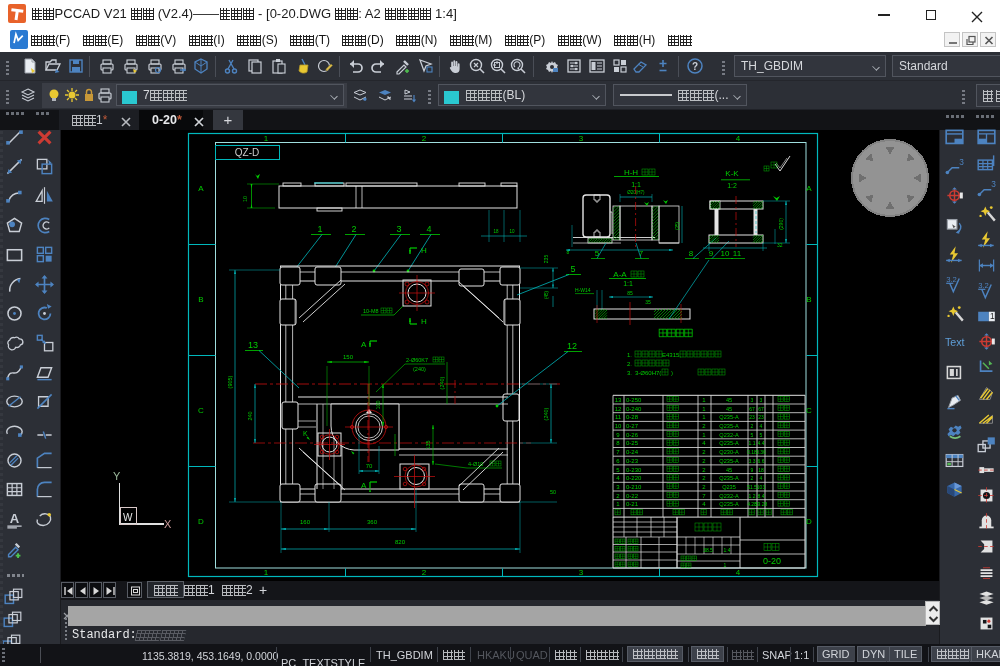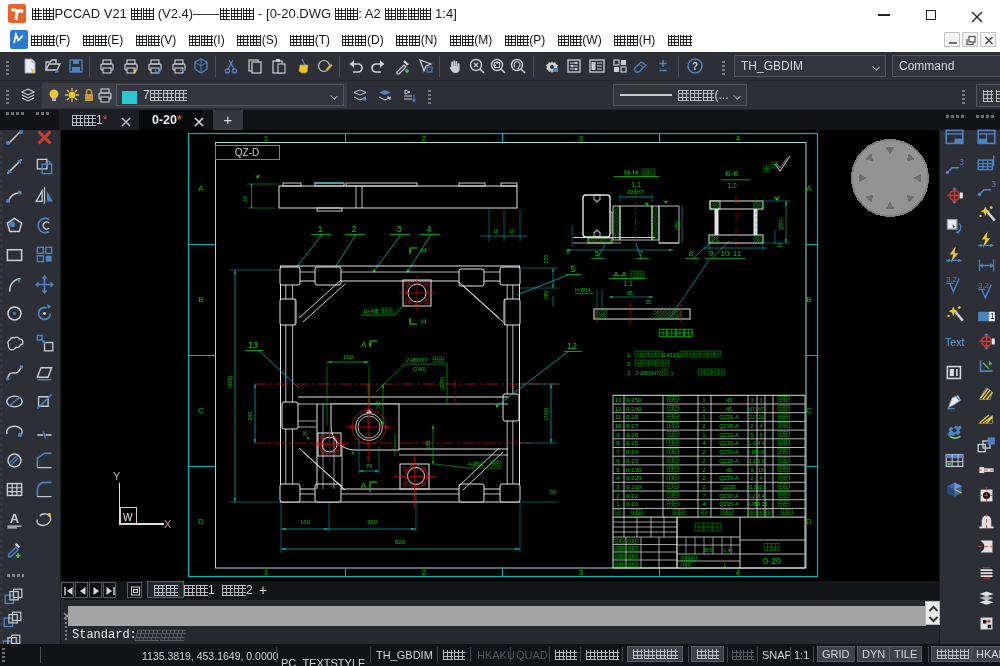--- a/index.html
+++ b/index.html
@@ -185,21 +185,21 @@
           <path d="M8 2v7M4.5 5.5h7" stroke="#4d83c0" stroke-width="1.6"></path>
           <path d="M4.5 12.5h7" stroke="#4d83c0" stroke-width="1.6"></path>
         </svg></div>
 <div class="vsep" style="left:678px"></div>
 <div style="position:absolute;left:687px;top:6px;width:16px;height:16px"><svg width="16" height="16" viewBox="0 0 16 16" style="overflow:visible">
           <circle cx="8" cy="8" r="7" fill="none" stroke="#4d83c0" stroke-width="1.5"></circle>
           <text x="8" y="11.5" font-size="10" font-weight="bold" fill="#c9ced6" text-anchor="middle" font-family="Liberation Sans">?</text>
         </svg></div>
 <div class="grip" style="left:722px"></div>
 <div class="combo" style="left:734px;top:3px;width:152px"><span style="margin-left:6px">TH_GBDIM</span><div class="chev"></div></div>
-<div class="combo" style="left:892px;top:3px;width:108px;border-right:none"><span style="margin-left:6px">Command</span></div>
+<div class="combo" style="left:892px;top:3px;width:108px;border-right:none"><span style="margin-left:6px">Standard</span></div>
 </div>
 <div class="abs" style="left:0;top:81px;width:1000px;height:29px;background:#2c2f36;border-bottom:1px solid #202228">
 <div class="abs" style="left:42px;top:2px;width:305px;height:25px;background:#3a3d45"></div>
 <div class="grip" style="left:6px"></div>
 <div style="position:absolute;left:20px;top:6px;width:16px;height:16px"><svg width="16" height="16" viewBox="0 0 16 16" style="overflow:visible">
           <path d="M8 2l6 3-6 3-6-3z" fill="none" stroke="#c9ced6" stroke-width="1.1"></path>
           <path d="M2 8l6 3 6-3" fill="none" stroke="#c9ced6" stroke-width="1.1"></path>
           <path d="M2 11l6 3 6-3" fill="none" stroke="#c9ced6" stroke-width="1.1"></path>
         </svg></div>
 <div style="position:absolute;left:46px;top:6px;width:16px;height:16px"><svg width="16" height="16" viewBox="0 0 16 16" style="overflow:visible">
@@ -232,20 +232,21 @@
           <path d="M8 3l6 2.5-6 2.5-6-2.5z" fill="#4d83c0"></path>
           <path d="M2 10l6 3 6-3" fill="none" stroke="#c9ced6" stroke-width="1"></path>
           <path d="M13 13l-3-3 1-1 3 3z" fill="#c9ced6"></path>
         </svg></div>
 <div style="position:absolute;left:402px;top:6px;width:16px;height:16px"><svg width="16" height="16" viewBox="0 0 16 16" style="overflow:visible">
           <path d="M3 3l5 2-5 2z" fill="none" stroke="#c9ced6" stroke-width="1"></path>
           <path d="M2 9h8M2 12h8" stroke="#c9ced6" stroke-width="1.1"></path>
           <path d="M12 8v6M10.5 12.5l1.5 2 1.5-2" fill="none" stroke="#4d83c0" stroke-width="1.2"></path>
         </svg></div>
 <div class="grip" style="left:428px"></div>
+<div class="combo" style="left:438px;top:3px;width:168px"><span style="display:inline-block;width:15px;height:13px;background:#2ac8d0;margin:4px 6px -2px 5px"></span><span style="font-size:12px;vertical-align:3px"><span class="c c12"></span><span class="c c12"></span><span class="c c12"></span>(BL)</span><div class="chev"></div></div>
 <div class="combo" style="left:613px;top:3px;width:134px"><span style="display:inline-block;width:52px;height:2px;background:#c8cacd;margin:0 5px 3px 6px"></span><span style="font-size:12px"><span class="c c12"></span><span class="c c12"></span><span class="c c12"></span>(...</span><div class="chev"></div></div>
 <div class="grip" style="left:962px"></div>
 <div class="abs" style="left:976px;top:3px;width:34px;height:23px;background:#32353d;border:1px solid #51555e;color:#d6d8dc;font-size:12px;padding:4px 0 0 5px;white-space:nowrap"><span class="c c13"></span><span class="c c13" style="margin-left:2px"></span></div>
 </div>
 <div class="abs" style="left:0;top:110px;width:1000px;height:20px;background:#121316">
 <div class="abs" style="left:6px;top:2px;width:18px;height:3px;background:repeating-linear-gradient(90deg,#6a6e76 0 3px,transparent 3px 5px)"></div>
 <div class="abs" style="left:36px;top:2px;width:15px;height:3px;background:repeating-linear-gradient(90deg,#6a6e76 0 3px,transparent 3px 5px)"></div>
 <div class="abs" style="left:59px;top:0;width:80px;height:20px;background:#1c1e23;color:#cdd0d5;font-size:12px"><span style="margin-left:12px;line-height:20px"><span class="c c12"></span><span class="c c12"></span>1</span><span style="color:#c05a3a">*</span></div>
 <div class="abs" style="left:120px;top:4px;width:12px;height:12px"><svg width="12" height="12" viewBox="0 0 12 12" style="overflow:visible">
           <path d="M2 2l8 8M10 2L2 10" stroke="#b8bbc0" stroke-width="1.6"></path>

